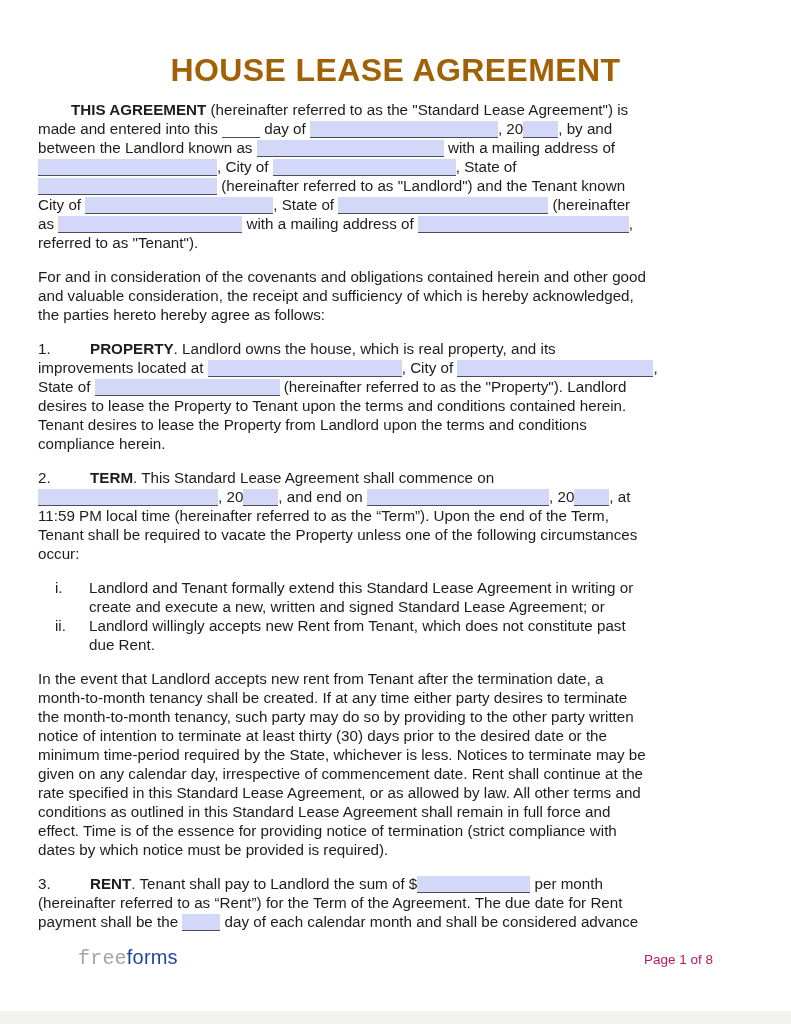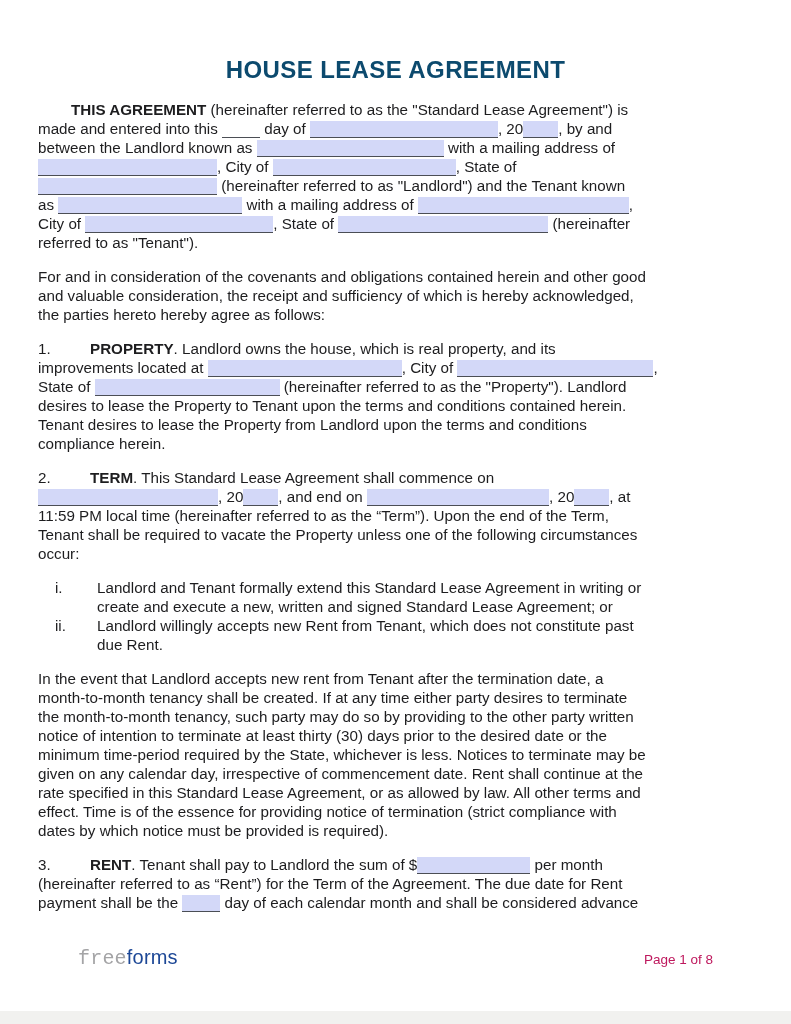--- a/index.html
+++ b/index.html
@@ -8,36 +8,36 @@
     width: 791px;
     height: 1024px;
     background: #ffffff;
     overflow: hidden;
     font-family: "Liberation Sans", sans-serif;
     color: #1d1d1f;
   }
   .title {
     padding-top: 56px;
     text-align: center;
-    font-size: 24px;
+    font-size: 32px;
     font-weight: bold;
     letter-spacing: 0.4px;
-    color: #0c4a6e;
+    color: #a16207;
     height: 28px;
     line-height: 28px;
   }
   .body {
     padding: 16px 78px 0 38px;
     font-size: 15.2px;
   }
   .para { margin-bottom: 15px; }
   .para.tight { margin-bottom: 0; }
   .para.list-item { display: flex; margin-left: 17px; }
   .marker { width: 34px; flex: none; height: 19px; line-height: 19px; }
-  .item-lines { flex: 1; margin-left: 8px; }
+  .item-lines { flex: 1; }
   .line { height: 19px; line-height: 19px; white-space: nowrap; }
   .bold { font-weight: bold; }
   .tabstop { display: inline-block; }
   .blank {
     display: inline-block;
     height: 16px;
     border-bottom: 1.5px solid #4b4e55;
     vertical-align: -3.5px;
   }
   .blank.filled { background: #d3d8f8; }
@@ -66,22 +66,22 @@
 
 <div class="page">
   <div class="title">HOUSE LEASE AGREEMENT</div>
   <div class="body">
       <div class="para">
         <div class="line"><span class="tabstop" style="width: 33px;"></span><span class="bold">THIS AGREEMENT</span><span> (hereinafter referred to as the "Standard Lease Agreement") is</span></div>
         <div class="line"><span>made and entered into this </span><span class="blank" style="width: 38px;"></span><span> day of </span><span class="blank filled" style="width: 188px;"></span><span>, 20</span><span class="blank filled" style="width: 35px;"></span><span>, by and</span></div>
         <div class="line"><span>between the Landlord known as </span><span class="blank filled" style="width: 187px;"></span><span> with a mailing address of</span></div>
         <div class="line"><span class="blank filled" style="width: 179px;"></span><span>, City of </span><span class="blank filled" style="width: 183px;"></span><span>, State of</span></div>
         <div class="line"><span class="blank filled" style="width: 179px;"></span><span> (hereinafter referred to as "Landlord") and the Tenant known</span></div>
+        <div class="line"><span>City of </span><span class="blank filled" style="width: 188px;"></span><span>, State of </span><span class="blank filled" style="width: 210px;"></span><span> (hereinafter</span></div>
         <div class="line"><span>as </span><span class="blank filled" style="width: 184px;"></span><span> with a mailing address of </span><span class="blank filled" style="width: 211px;"></span><span>,</span></div>
-        <div class="line"><span>City of </span><span class="blank filled" style="width: 188px;"></span><span>, State of </span><span class="blank filled" style="width: 210px;"></span><span> (hereinafter</span></div>
         <div class="line"><span>referred to as "Tenant").</span></div>
       </div>
       <div class="para">
         <div class="line"><span>For and in consideration of the covenants and obligations contained herein and other good</span></div>
         <div class="line"><span>and valuable consideration, the receipt and sufficiency of which is hereby acknowledged,</span></div>
         <div class="line"><span>the parties hereto hereby agree as follows:</span></div>
       </div>
       <div class="para">
         <div class="line"><span class="tabstop" style="width: 52px;">1.</span><span class="bold">PROPERTY</span><span>. Landlord owns the house, which is real property, and its</span></div>
         <div class="line"><span>improvements located at </span><span class="blank filled" style="width: 194px;"></span><span>, City of </span><span class="blank filled" style="width: 196px;"></span><span>,</span></div>
@@ -112,20 +112,21 @@
         </div>
       </div>
       <div class="para">
         <div class="line"><span>In the event that Landlord accepts new rent from Tenant after the termination date, a</span></div>
         <div class="line"><span>month-to-month tenancy shall be created. If at any time either party desires to terminate</span></div>
         <div class="line"><span>the month-to-month tenancy, such party may do so by providing to the other party written</span></div>
         <div class="line"><span>notice of intention to terminate at least thirty (30) days prior to the desired date or the</span></div>
         <div class="line"><span>minimum time-period required by the State, whichever is less. Notices to terminate may be</span></div>
         <div class="line"><span>given on any calendar day, irrespective of commencement date. Rent shall continue at the</span></div>
         <div class="line"><span>rate specified in this Standard Lease Agreement, or as allowed by law. All other terms and</span></div>
+        <div class="line"><span>conditions as outlined in this Standard Lease Agreement shall remain in full force and</span></div>
         <div class="line"><span>effect. Time is of the essence for providing notice of termination (strict compliance with</span></div>
         <div class="line"><span>dates by which notice must be provided is required).</span></div>
       </div>
       <div class="para">
         <div class="line"><span class="tabstop" style="width: 52px;">3.</span><span class="bold">RENT</span><span>. Tenant shall pay to Landlord the sum of $</span><span class="blank filled" style="width: 113px;"></span><span> per month</span></div>
         <div class="line"><span>(hereinafter referred to as “Rent”) for the Term of the Agreement. The due date for Rent</span></div>
         <div class="line"><span>payment shall be the </span><span class="blank filled" style="width: 38px;"></span><span> day of each calendar month and shall be considered advance</span></div>
       </div>
     </div>
   <div class="footer">

